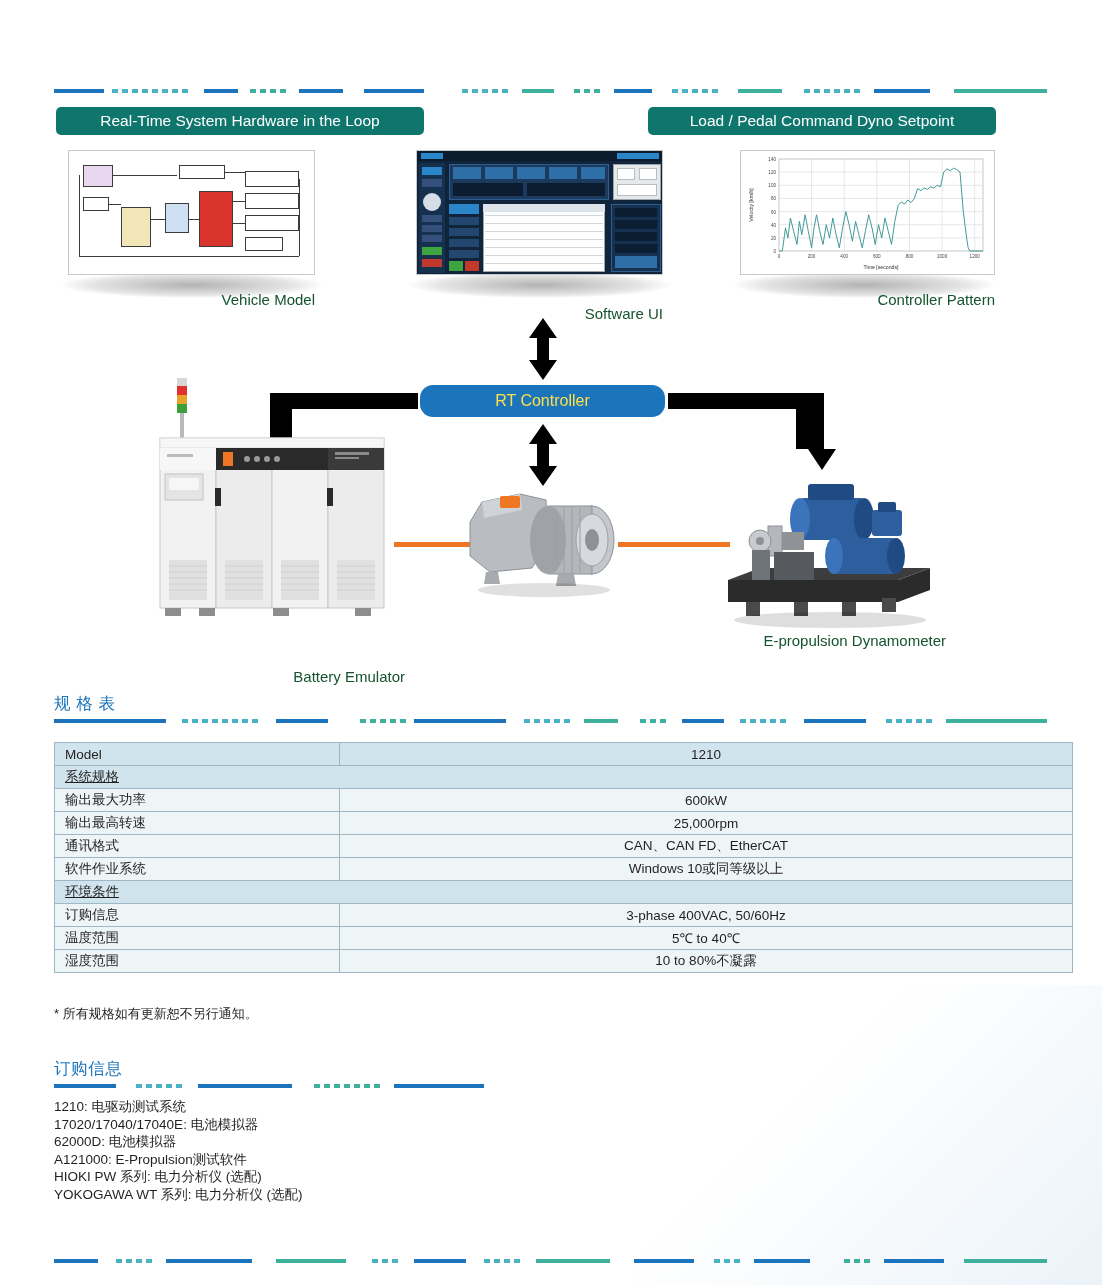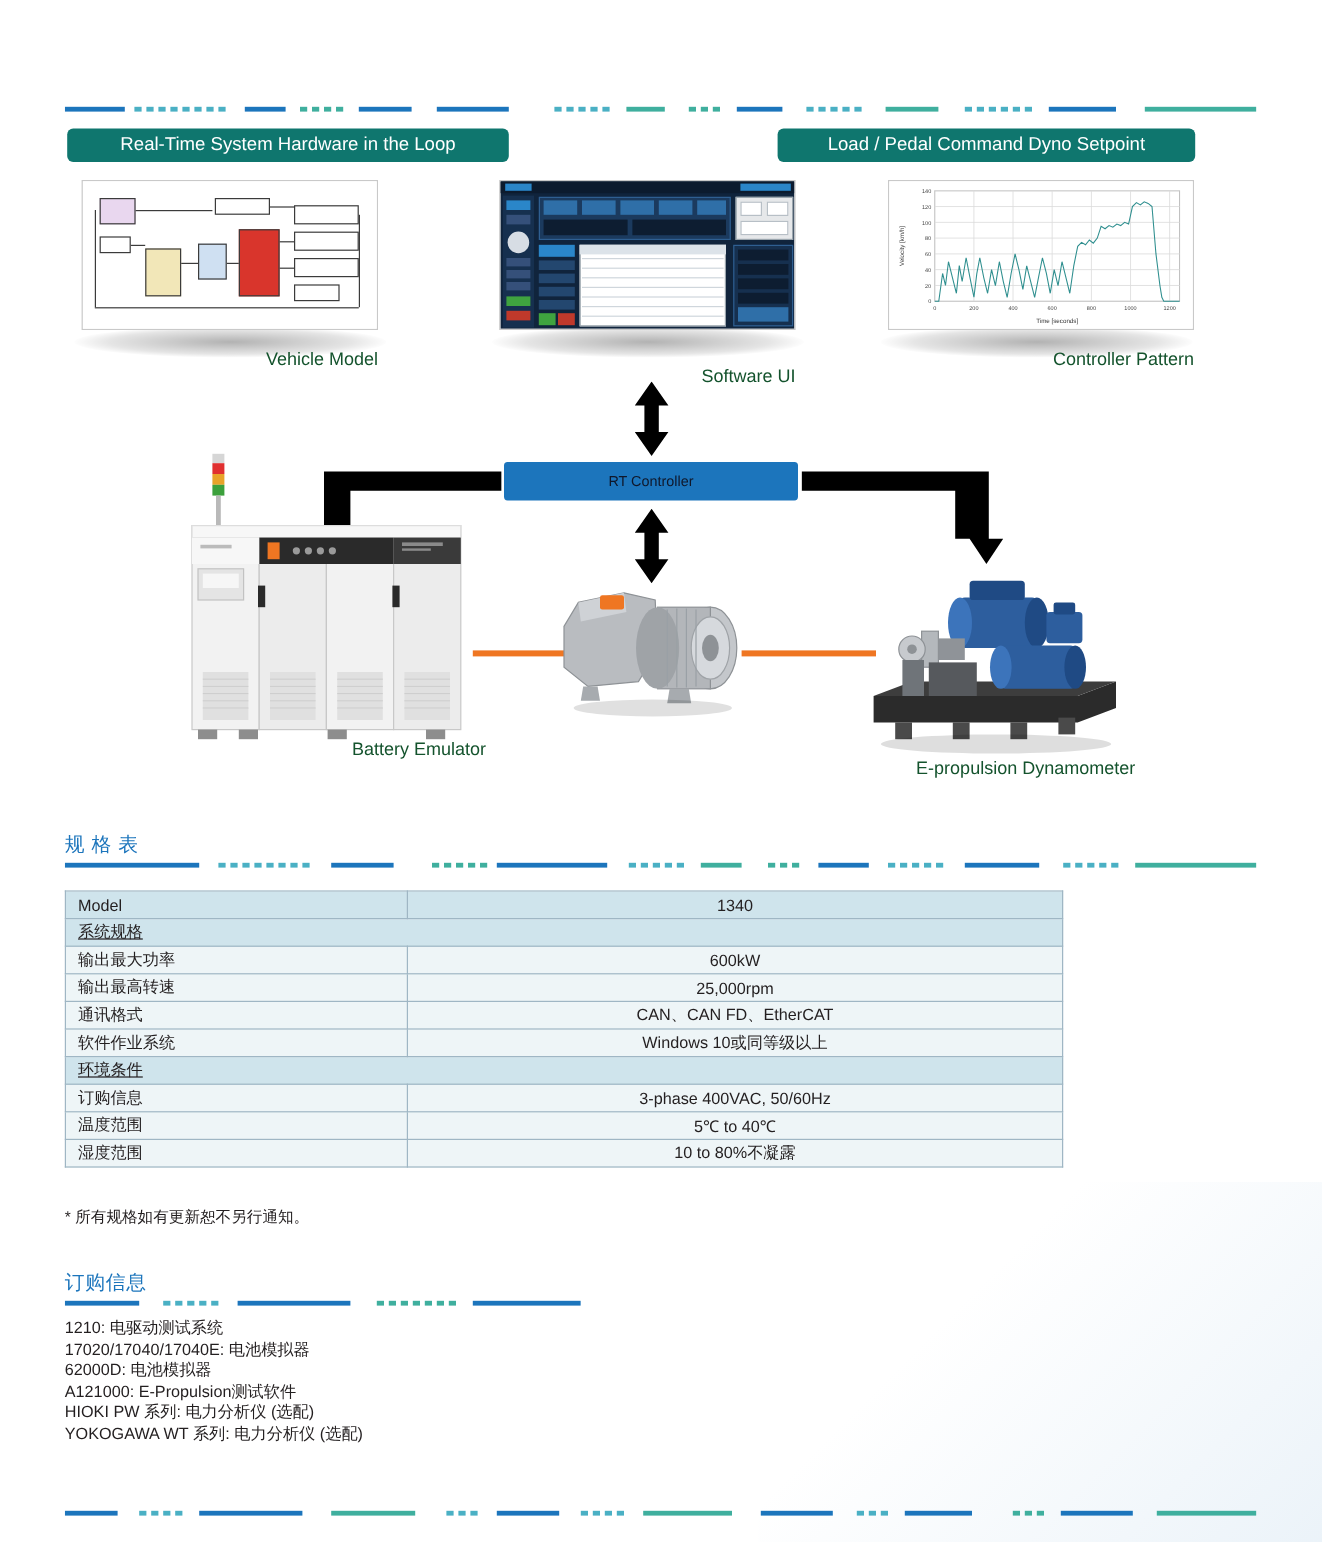--- a/index.html
+++ b/index.html
@@ -86,43 +86,43 @@
   .sw-root { position: absolute; inset: 0; background: #10243c; }
   .sw-el { position: absolute; box-sizing: border-box; }
 
   
   .chart-wrap { position: absolute; inset: 0; background: #ffffff; }
 
   
   .rt-box {
     position: absolute;
     background: #1c75bc;
-    color: #0f172a;
-    font-size: 12px;
-    border-radius: 3px;
+    color: #fde047;
+    font-size: 16px;
+    border-radius: 13px;
     display: flex;
     align-items: center;
     justify-content: center;
   }
 
   
   .arrow-svg { position: absolute; }
 
   
   .orange-bar { position: absolute; background: #ef7622; height: 5px; }
 
   
   .eq { position: absolute; }
 
   
   .spec-table {
     position: absolute;
     border-collapse: collapse;
     font-size: 13.5px;
-    width: 832px;
+    width: 1019px;
     padding-left: 16px;
   }
   .spec-table td {
     border: 1px solid #9fb6c4;
     height: 23px;
     padding: 0 10px;
     color: #231f20;
     box-sizing: border-box;
   }
   .spec-table td.label { width: 285px; background: #eef5f7; }
@@ -438,21 +438,21 @@
           <line x1="182" y1="206" x2="220" y2="206"></line>
         <line x1="182" y1="212" x2="220" y2="212"></line>
       </g>
 
       <rect x="10" y="230" width="16" height="8" fill="#8d8d8d"></rect>
       <rect x="44" y="230" width="16" height="8" fill="#8d8d8d"></rect>
       <rect x="118" y="230" width="16" height="8" fill="#8d8d8d"></rect>
       <rect x="200" y="230" width="16" height="8" fill="#8d8d8d"></rect>
     </svg>
   </div>
-  <div class="caption" style="left:155px; top:616px; width:250px;">Battery Emulator</div>
+  <div class="caption" style="left:155px; top:668px; width:250px;">Battery Emulator</div>
 
   <div class="eq" style="left:462px; top:480px; width:170px; height:120px;">
     <svg width="170" height="120" viewBox="0 0 170 120">
 
       <path d="M8 42 L20 22 L58 14 L84 20 L86 62 L70 88 L28 92 L8 76 Z" fill="#b9bcc0" stroke="#8e9296"></path>
       <path d="M20 22 L58 14 L60 30 L22 38 Z" fill="#cfd2d6"></path>
 
       <rect x="38" y="16" width="20" height="12" rx="2" fill="#ef7622"></rect>
 
       <ellipse cx="130" cy="60" rx="22" ry="34" fill="#c4c7cb" stroke="#8e9296"></ellipse>
@@ -552,21 +552,21 @@
       <rect x="862" y="1" width="6" height="4" fill="#4ab0c4"></rect>
       <rect x="872" y="1" width="6" height="4" fill="#4ab0c4"></rect>
       <rect x="892" y="1" width="101" height="4" fill="#3faf9e"></rect>
     </g>
   </svg>
 
   <table class="spec-table" style="left:54px; top:742px;">
     <tbody id="spec-tbody">
         <tr class="head">
           <td class="label">Model</td>
-          <td class="value">1340</td>
+          <td class="value">1210</td>
         </tr>
         <tr class="group">
           <td class="label" colspan="2">系统规格</td>
         </tr>
         <tr>
           <td class="label">输出最大功率</td>
           <td class="value">600kW</td>
         </tr>
         <tr>
           <td class="label">输出最高转速</td>

